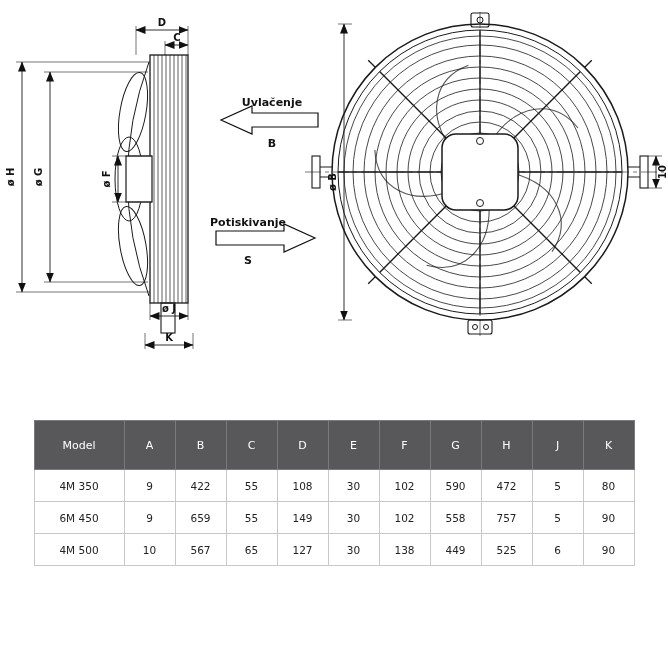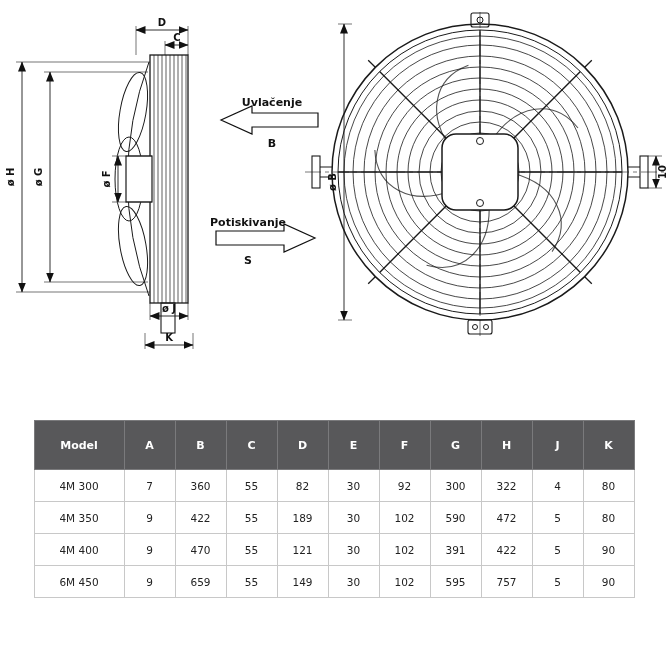--- a/index.html
+++ b/index.html
@@ -7,21 +7,21 @@
   .diagram-area{width:668px;height:410px;}
   svg text{fill:#111;font-family:"DejaVu Sans",sans-serif;}
   .dim-label{font-size:10px;font-weight:600;}
   .flow-label{font-size:11px;font-weight:700;}
   .flow-dim{font-size:11px;font-weight:600;}
   .table-wrap{display:flex;justify-content:center;margin-top:10px;}
   table{border-collapse:collapse;table-layout:fixed;}
   col.c-model{width:90px;}
   col.c-num{width:51px;}
   th{background:var(--table-header-bg,#58585a);color:var(--table-header-text,#ffffff);
-     height:46px;font-size:11px;font-weight:700;border:1px solid #7a7a7c;}
+     height:46px;font-size:11px;font-weight:400;border:1px solid #7a7a7c;}
   td{height:29px;text-align:center;vertical-align:middle;font-size:10.5px;color:#222;
      border:1px solid var(--table-border,#c8c8c8);background:#fff;}
 </style>
 </head>
 <body>
 
 <div class="diagram-area">
 <svg width="668" height="410" viewBox="0 0 668 410">
   <defs>
     <marker id="da" viewBox="0 0 10 8" markerWidth="10" markerHeight="8" refX="9.5" refY="4" orient="auto-start-reverse" markerUnits="userSpaceOnUse">
@@ -172,66 +172,53 @@
         <th>E</th>
         <th>F</th>
         <th>G</th>
         <th>H</th>
         <th>J</th>
         <th>K</th>
       </tr>
     </thead>
     <tbody>
       <tr>
-        <td>4M 300</td>
-        <td>7</td>
-        <td>360</td>
-        <td>55</td>
-        <td>82</td>
-        <td>30</td>
-        <td>92</td>
-        <td>300</td>
-        <td>322</td>
-        <td>4</td>
-        <td>80</td>
-      </tr>
-      <tr>
         <td>4M 350</td>
         <td>9</td>
         <td>422</td>
         <td>55</td>
-        <td>189</td>
+        <td>108</td>
         <td>30</td>
         <td>102</td>
         <td>590</td>
         <td>472</td>
         <td>5</td>
         <td>80</td>
-      </tr>
-      <tr>
-        <td>4M 400</td>
-        <td>9</td>
-        <td>470</td>
-        <td>55</td>
-        <td>121</td>
-        <td>30</td>
-        <td>102</td>
-        <td>391</td>
-        <td>422</td>
-        <td>5</td>
-        <td>90</td>
       </tr>
       <tr>
         <td>6M 450</td>
         <td>9</td>
         <td>659</td>
         <td>55</td>
         <td>149</td>
         <td>30</td>
         <td>102</td>
-        <td>595</td>
+        <td>558</td>
         <td>757</td>
         <td>5</td>
         <td>90</td>
       </tr>
+      <tr>
+        <td>4M 500</td>
+        <td>10</td>
+        <td>567</td>
+        <td>65</td>
+        <td>127</td>
+        <td>30</td>
+        <td>138</td>
+        <td>449</td>
+        <td>525</td>
+        <td>6</td>
+        <td>90</td>
+      </tr>
     </tbody>
   </table>
 </div>
 
 </body></html>

